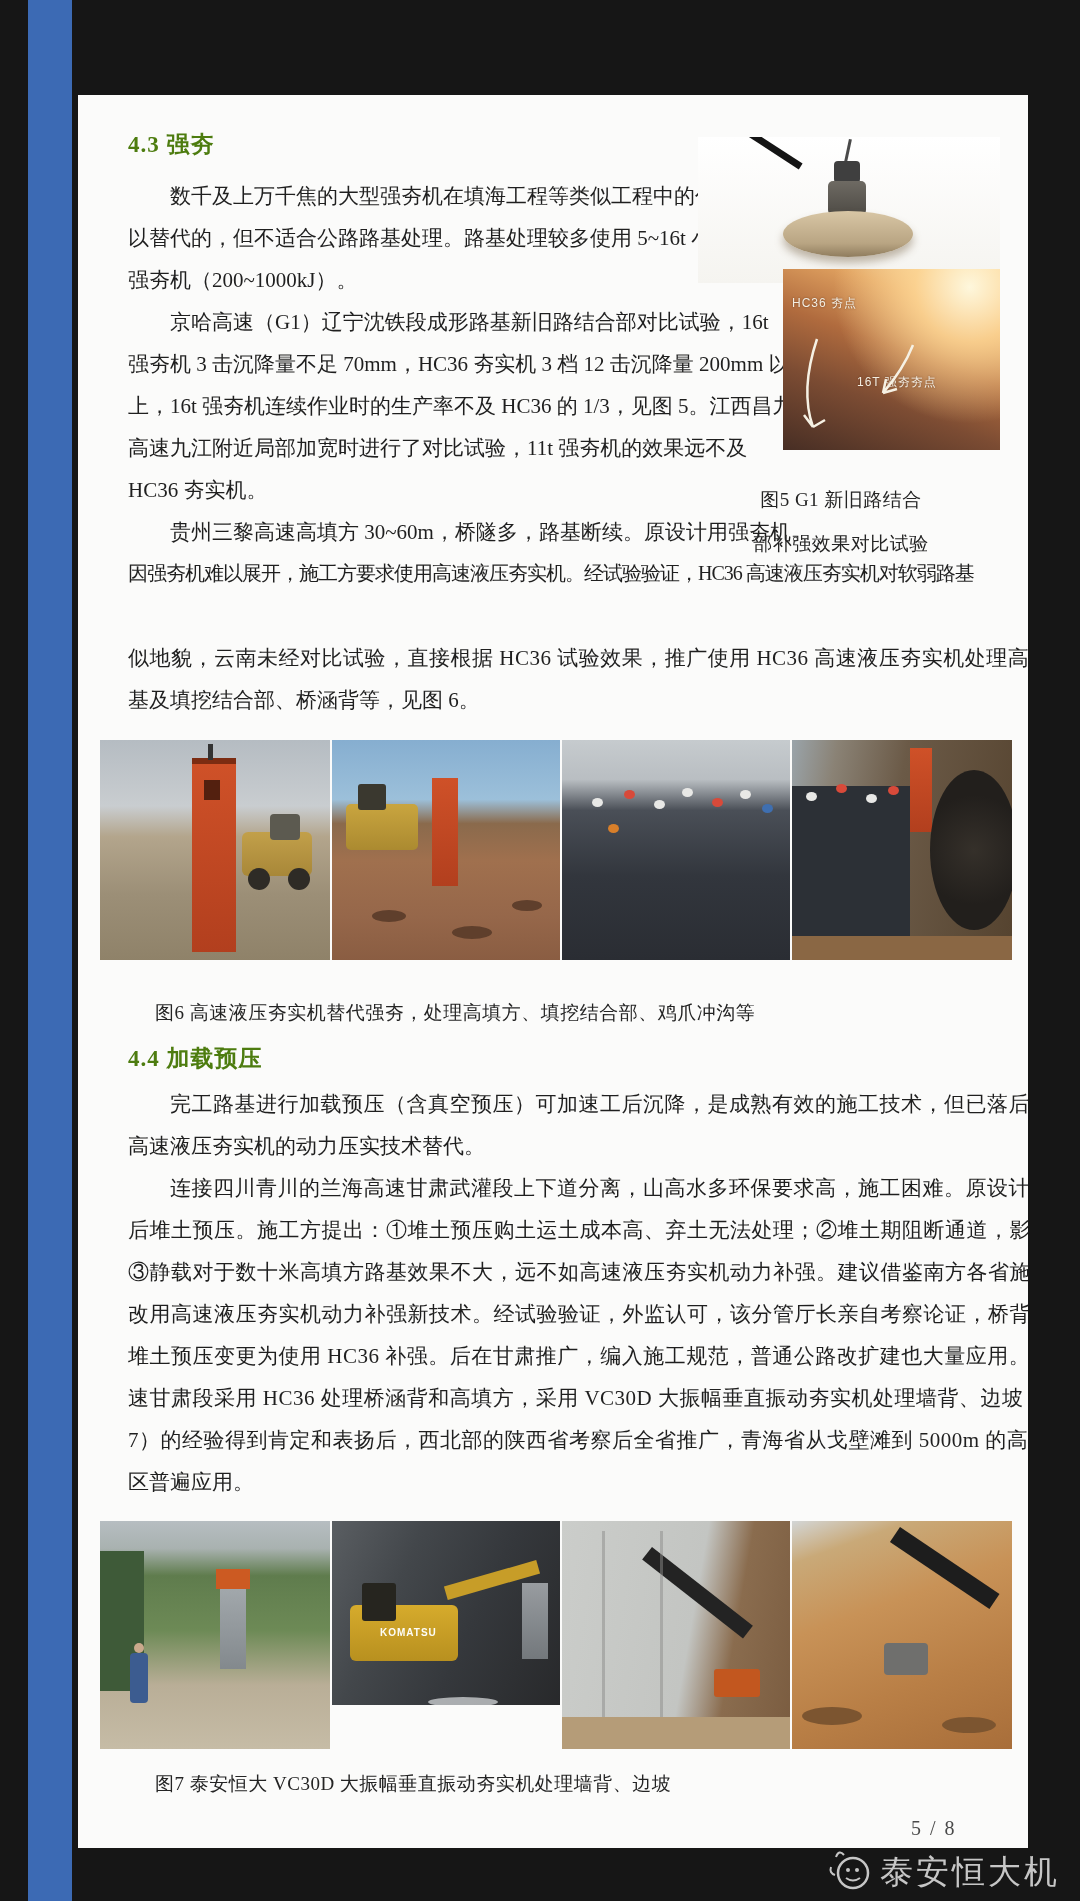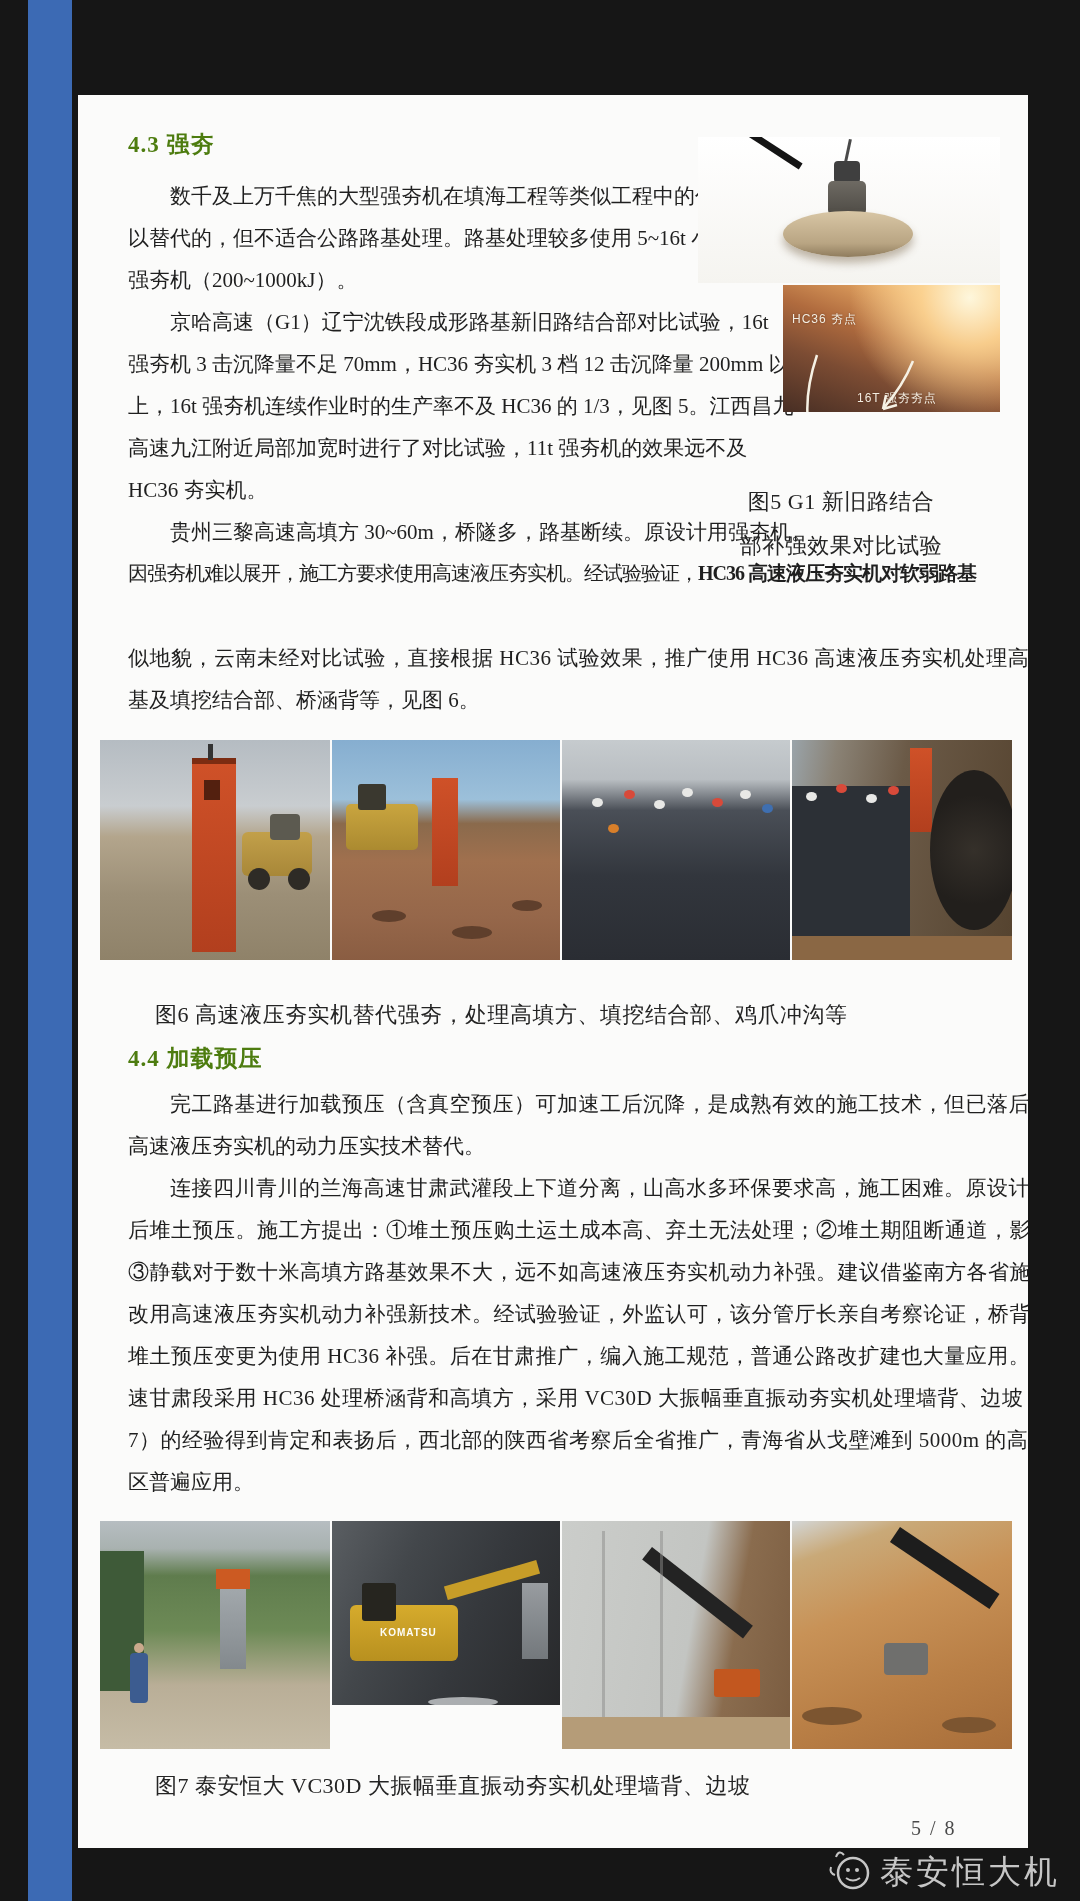--- a/index.html
+++ b/index.html
@@ -5,28 +5,28 @@
   html,body{margin:0;padding:0;background:#0e0e0e;}
   .canvas{position:relative;width:1080px;height:1901px;background:#161616;overflow:hidden;
           font-family:"Liberation Serif","DejaVu Serif",serif;}
   .stripe{position:absolute;left:28px;top:0;width:44px;height:1901px;background:#3c6ab4;}
   .page{position:absolute;left:78px;top:95px;width:950px;height:1753px;background:#fbfbfa;overflow:hidden;}
   .line{position:absolute;left:50px;font-size:21px;color:#1f1f1f;white-space:nowrap;line-height:1.25;}
   .w-full{letter-spacing:0.5px;}
   .tight{font-size:20px;letter-spacing:-1px;}
   .ind{text-indent:42px;}
   .h{font-weight:bold;font-size:23px;color:#4d7c0f;letter-spacing:1px;}
-  .b{font-weight:bold;}
-  .cap{position:absolute;font-size:22px;color:#242424;white-space:nowrap;letter-spacing:0.5px;}
+  .b{font-weight:normal;}
+  .cap{position:absolute;font-size:19px;color:#242424;white-space:nowrap;letter-spacing:0.5px;}
   .s{position:absolute;}
   .ph{position:absolute;overflow:hidden;}
   .dot{position:absolute;width:11px;height:9px;border-radius:50%;}
   
   .f5top{left:620px;top:42px;width:302px;height:146px;background:linear-gradient(#ffffff,#f5f4f0);}
-  .f5sun{left:705px;top:190px;width:217px;height:127px;
+  .f5sun{left:705px;top:174px;width:217px;height:181px;
      background:
        radial-gradient(circle at 86% 10%, rgba(255,250,225,.95) 0%, rgba(255,216,150,.85) 22%, rgba(230,150,80,.0) 55%),
        linear-gradient(200deg,#f2d9a8 0%,#dfa05f 22%,#b06b3e 45%,#7c4c33 68%,#472e24 100%);}
   .f5lab{position:absolute;color:#f4eee2;font-size:12px;letter-spacing:1px;text-shadow:0 0 2px rgba(80,40,20,.7);
      font-family:"Liberation Sans",sans-serif;}
   .f5cap{left:608px;width:310px;text-align:center;}
   
   .col-orange{background:linear-gradient(#cf5128,#b23f1e);}
 </style>
 </head>

